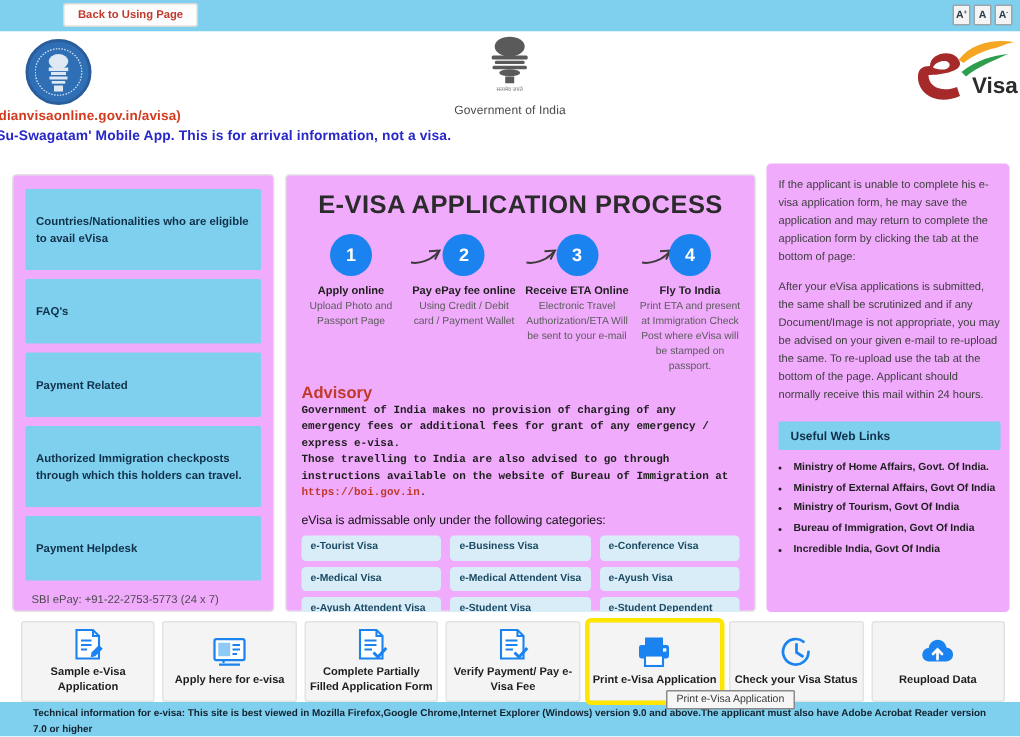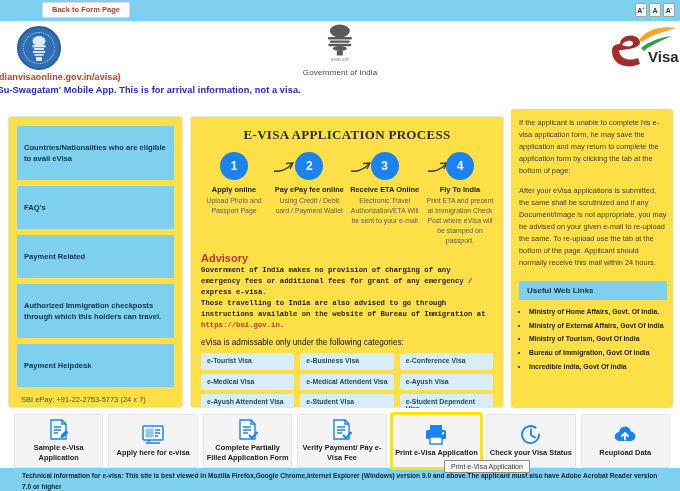--- a/index.html
+++ b/index.html
@@ -63,43 +63,43 @@
   }
   .marquee-line2 {
     position:absolute; left:-52px; top:13px; white-space:nowrap;
     font-size:9.2px; font-weight:700; color:#2727c8; letter-spacing:.1px;
   }
 
   
   .cols { position:absolute; left:0; top:103px; width:680px; height:305px; }
 
   .panel {
-    position:absolute; background:#fde047; border:1px solid #e2e2e2; border-radius:3px;
+    position:absolute; background:#f0abfc; border:1px solid #e2e2e2; border-radius:3px;
   }
   .left-panel  { left:8px;   top:13px; width:175px; height:292px; }
   .mid-panel   { left:190px; top:13px; width:314px; height:292px; border:1px solid #e6e6e6;}
   .right-panel { left:511px; top:6px;  width:162px; height:299px; border:none; }
 
   
   .lp-item {
     margin:6px 8px 0 8px; background:#7fd0ef; color:#10314a;
     font-size:7.6px; font-weight:700; padding:16px 7px; line-height:1.45;
     border-radius:1px; cursor:pointer;
   }
   .lp-item:first-child { margin-top:9px; }
   .lp-text { font-size:7.5px; color:#4b4b4b; margin:7px 12px 0 12px; line-height:1.5; }
   .lp-text.small-bold { font-size:6.6px; font-weight:700; color:#1b1b1b; text-align:right; margin-top:1px;}
   .helpdesk-row { display:flex; align-items:center; gap:6px; margin:6px 8px 0 10px;}
   .agent-ico { width:34px; height:34px; flex:0 0 34px; }
   .helpdesk-contact { font-size:10px; color:#111; line-height:1.5; font-weight:500;}
 
   
   .mp-title {
-    text-align:center; font-size:13px; font-weight:700; color:#2b2b2b;
-    letter-spacing:.3px; margin-top:10px;font-family:Liberation Serif, serif;
+    text-align:center; font-size:17px; font-weight:700; color:#2b2b2b;
+    letter-spacing:.3px; margin-top:10px;
   }
   .steps { position:relative; display:flex; justify-content:space-between; padding:0 8px; margin-top:9px; }
   .step { width:70px; text-align:center; position:relative; }
   .step-circle {
     width:28px; height:28px; border-radius:50%; background:#1a83f0; color:#fff;
     font-size:12px; font-weight:700; display:flex; align-items:center; justify-content:center;
     margin:0 auto 5px auto;
   }
   .step-title { font-size:7.4px; font-weight:700; color:#1d1d1d; line-height:1.35; }
   .step-desc  { font-size:6.9px; color:#5c5c5c; line-height:1.45; margin-top:1px; }
@@ -158,21 +158,21 @@
     background:#7fd0ef; padding:3px 18px 0 22px;
   }
   .footer p { font-size:6.6px; font-weight:700; color:#11222e; line-height:1.62; }
 </style>
 </head>
 <body>
 
 <div id="app">
 
   <div class="topbar">
-    <div class="back-home">Back to Form Page</div>
+    <div class="back-home">Back to Using Page</div>
     <div class="a-btns">
       <div class="a-btn">
         <span>A</span>
           <sup>+</sup>
       </div>
       <div class="a-btn">
         <span>A</span>
       </div>
       <div class="a-btn">
         <span>A</span>

